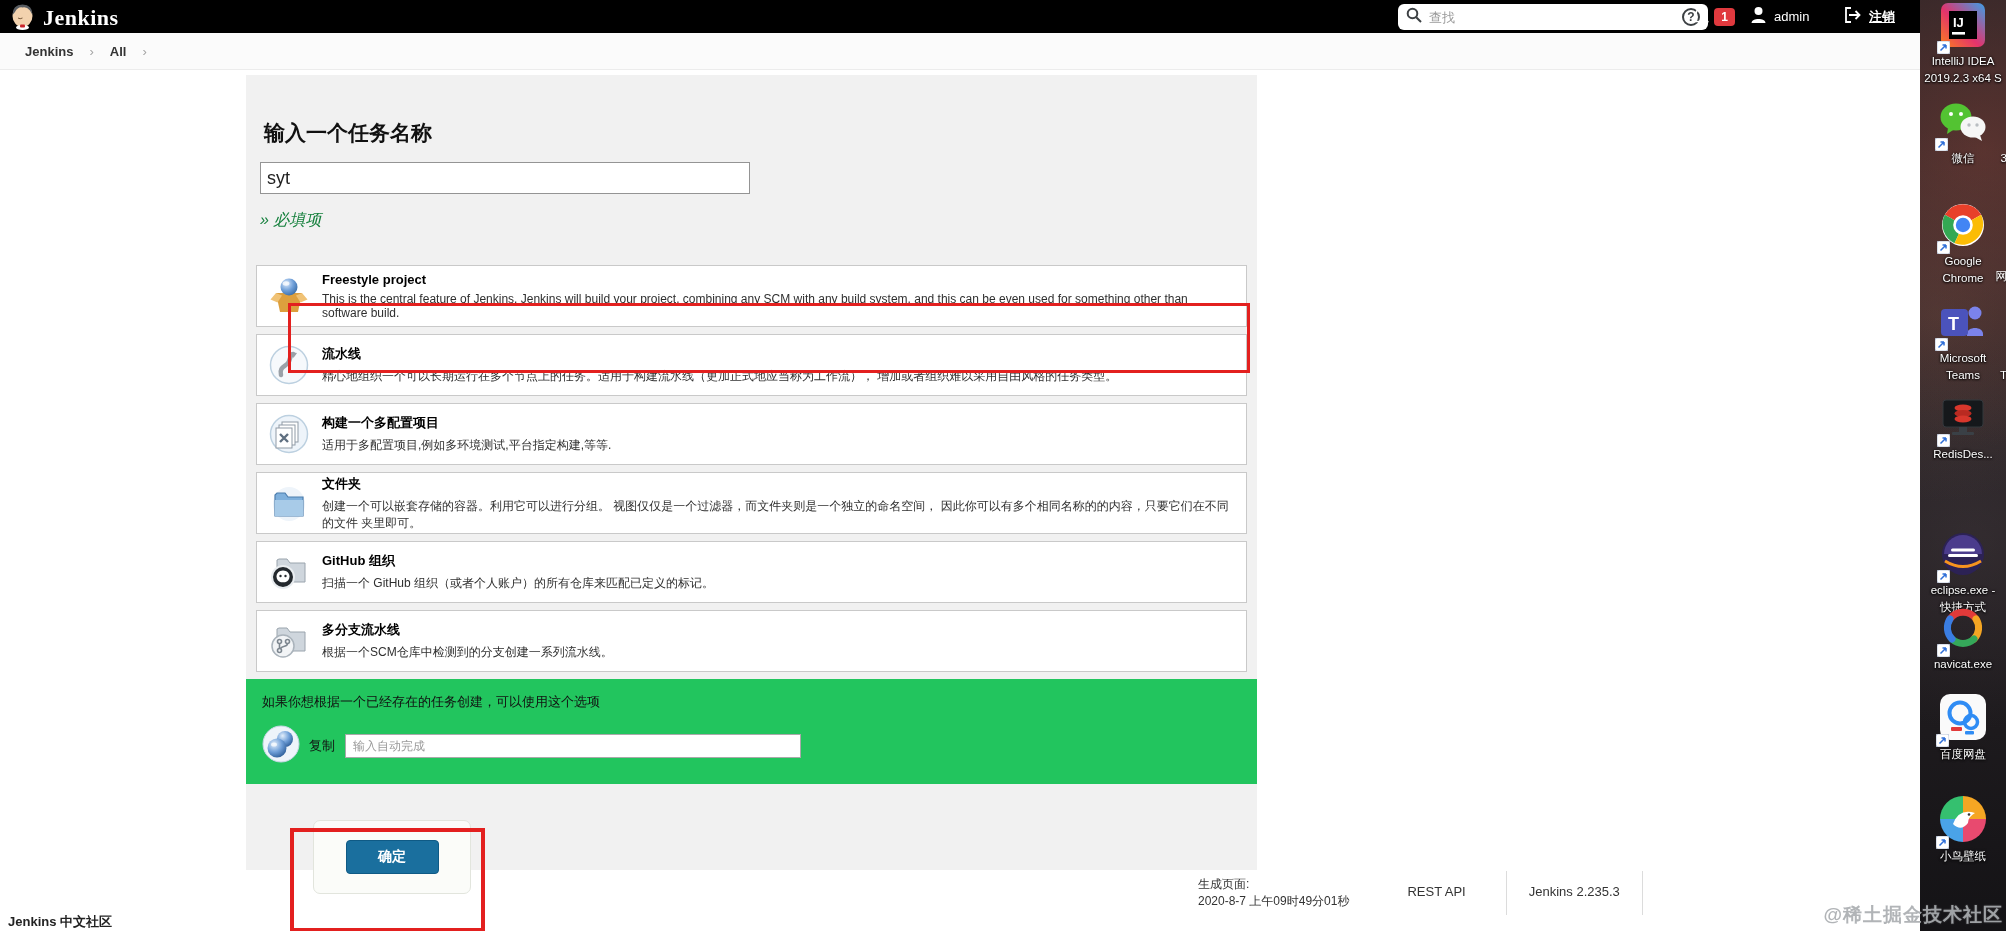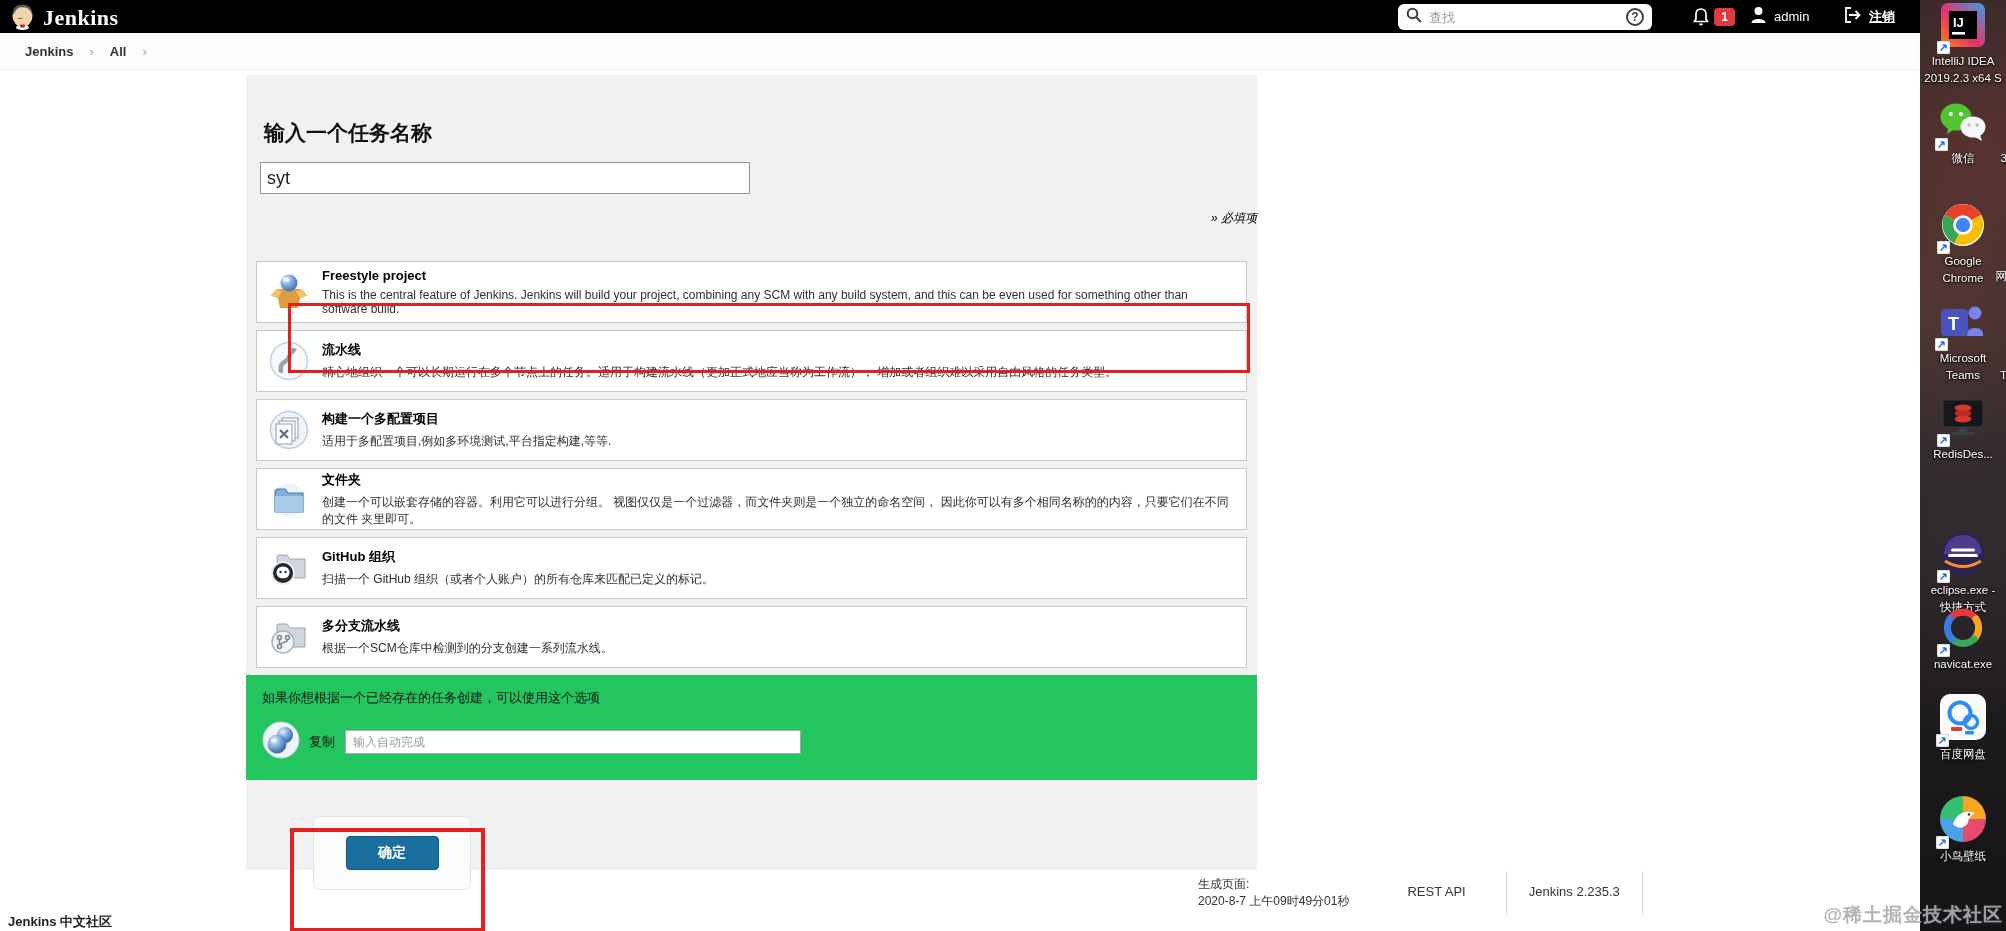--- a/index.html
+++ b/index.html
@@ -4,40 +4,40 @@
 <style>
   * { margin:0; padding:0; box-sizing:border-box; }
   html,body { width:2006px; height:931px; overflow:hidden; }
   body { font-family:"Liberation Sans","DejaVu Sans",sans-serif; background:#fff; position:relative; }
   .page { position:absolute; inset:0; width:2006px; height:931px; }
 
   
   .topbar { position:absolute; left:0; top:0; width:1920px; height:33px; background:#000; }
   .brand { position:absolute; left:10px; top:2px; display:flex; align-items:center; gap:8px; }
   .brand-name { color:#fff; font-family:"Liberation Serif","DejaVu Serif",serif; font-weight:bold; font-size:22px; letter-spacing:.5px; }
-  .searchbox { position:absolute; left:1398px; top:4px; width:254px; height:26px; background:#fff; border-radius:6px; display:flex; align-items:center; padding:0 8px; }
+  .searchbox { position:absolute; left:1398px; top:4px; width:310px; height:26px; background:#fff; border-radius:6px; display:flex; align-items:center; padding:0 8px; }
   .searchbox input { border:none; outline:none; flex:1; font-size:13px; color:#333; margin-left:7px; background:transparent; font-family:inherit; }
   .searchbox input::placeholder { color:#9a9a9a; }
   .help-circle { width:18px; height:18px; border:2px solid #3c4043; border-radius:50%; color:#3c4043; font-size:12px; font-weight:bold; display:flex; align-items:center; justify-content:center; }
   .bell { position:absolute; left:1692px; top:7px; }
   .badge { position:absolute; left:1714px; top:8px; min-width:21px; height:18px; background:#e0393e; border-radius:4px; color:#fff; font-size:12px; font-weight:bold; display:flex; align-items:center; justify-content:center; padding:0 4px; }
   .userbox { position:absolute; left:1750px; top:6px; display:flex; align-items:center; gap:7px; color:#fff; font-size:13px; font-weight:normal; }
   .logoutbox { position:absolute; left:1843px; top:6px; display:flex; align-items:center; gap:7px; color:#fff; font-size:13px; font-weight:bold;text-decoration:underline; }
 
   
   .breadcrumb { position:absolute; left:0; top:33px; width:1920px; height:37px; background:#fbfbfb; border-bottom:1px solid #ececec; display:flex; align-items:center; padding-left:25px; font-size:13px; color:#333; }
   .crumb { font-weight:bold; cursor:pointer; }
   .crumb-sep { color:#a5a5a5; margin:0 16px; font-size:13px; }
 
   
   .main { position:absolute; left:0; top:70px; width:1920px; height:861px; background:#fff; }
   .panel { position:absolute; left:246px; top:5px; width:1011px; height:795px; background:#f1f1f1; }
   .panel h1 { padding:44px 0 0 18px; font-size:21px; color:#111; }
   .name-input { display:block; margin:15px 0 16px 14px; width:490px; height:32px; border:1px solid #949494; background:#fff; font-size:18px; padding:0 6px; font-family:inherit; color:#222; }
-  .required-note { margin:7px 0 0 14px; font-size:12px; font-style:italic; color:#000000;text-align:right; }
+  .required-note { margin:7px 0 0 14px; font-size:16px; font-style:italic; color:#15803d; }
 
   .items { margin:34px 10px 0 10px; }
   .item-card { background:#fff; border:1px solid #c9c9c9; height:62px; margin-bottom:7px; display:flex; align-items:center; padding:0 10px 0 9px; cursor:pointer; }
   .item-icon { width:46px; flex:none; display:flex; align-items:center; justify-content:center; }
   .item-text { margin-left:10px; }
   .item-title { font-size:13px; font-weight:bold; color:#000; margin-bottom:5px; }
   .item-desc { font-size:12px; color:#2f2f2f; }
 
   .copy-section { margin-top:3px; background:#22c55e; padding:14px 16px 17px 16px; }
   .copy-hint { font-size:13px; color:#111; }

